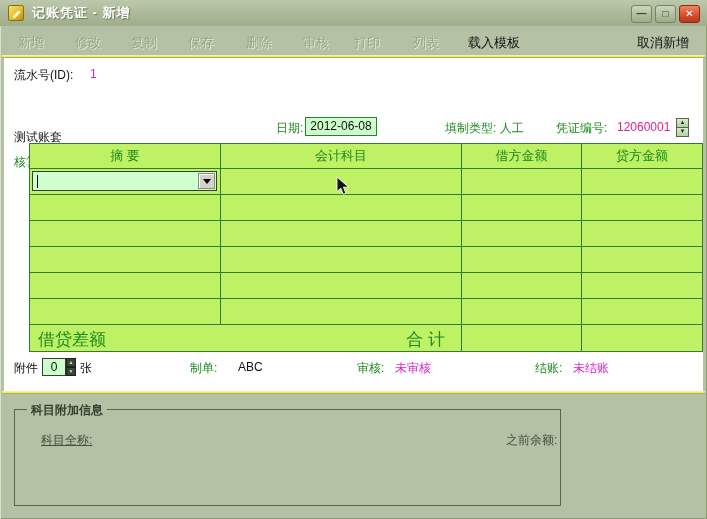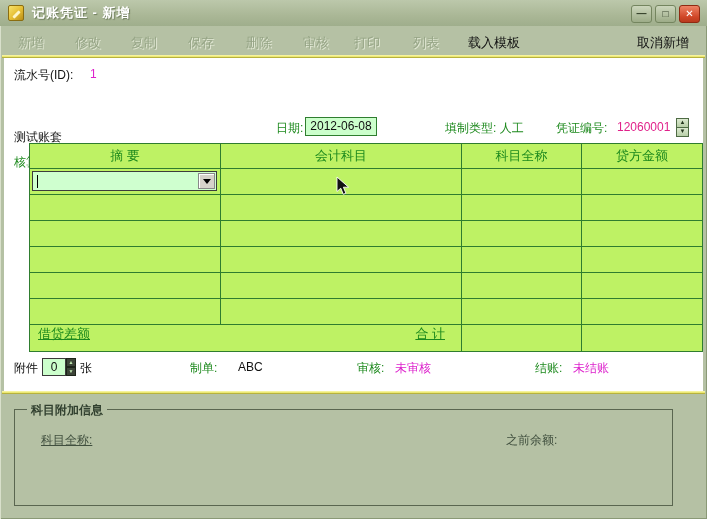--- a/index.html
+++ b/index.html
@@ -91,21 +91,21 @@
     grid-template-rows:25px repeat(6,26px) 26px;
     border:1px solid #2f7d2f; background:#bef264;
   }
   .cell { border-right:1px solid #2f7d2f; border-bottom:1px solid #2f7d2f; position:relative; }
   .cell.lastcol { border-right:none; }
   .cell.lastrow { border-bottom:none; }
   .th {
     display:flex; align-items:center; justify-content:center;
     color:#1e8a1e; font-size:13px;
   }
-  .tf { display:flex; align-items:flex-start; color:#1e8a1e; font-size:13px;text-decoration:underline; }
+  .tf { display:flex; align-items:flex-end; color:#1e8a1e; font-size:17px; }
   .tf-merged { grid-column:1 / 3; justify-content:space-between; padding:0 16px 0 8px; }
 
   .combo {
     position:absolute; left:2px; top:2px; right:3px; height:20px;
     background:#cfffcf; border:1px solid #3c3c3c; display:flex;
   }
   .combo .caret { position:absolute; left:4px; top:3px; width:1px; height:13px; background:#000; }
   .combo .dd {
     position:absolute; right:1px; top:1px; bottom:1px; width:17px;
     background:#d6d2ca; border:1px solid #888;
@@ -129,21 +129,21 @@
     position:absolute; left:62px; top:300px; width:10px; height:18px;
     background:#3c4438; display:flex; flex-direction:column;
   }
   .attachspin .s {
     flex:1; border:1px solid #1d241a; font-size:5px; line-height:7px;
     text-align:center; color:#bfe8b0;
   }
 
   
   .groupbox {
-    position:absolute; left:14px; top:409px; width:659px; height:97px;
+    position:absolute; left:14px; top:409px; width:547px; height:97px;
     border:1px solid #5a6650;
   }
   .groupbox .legend {
     position:absolute; left:12px; top:-8px; background:#b5c1a4;
     padding:0 4px; font-size:12px; color:#31402f; font-weight:bold;
   }
   .groupbox .glabel { position:absolute; font-size:12px; color:#41503f; }
 </style>
 </head>
 <body>
@@ -190,21 +190,21 @@
     <span class="lbl vno" style="left:613px; top:62px;">12060001</span>
     <div class="spin" style="left:672px; top:60px; height:19px;">
       <div class="s">▲</div>
       <div class="s">▼</div>
     </div>
 
     <div class="vtable">
 
       <div class="cell th">摘  要</div>
       <div class="cell th">会计科目</div>
-      <div class="cell th">科目全称</div>
+      <div class="cell th">借方金额</div>
       <div class="cell th lastcol">贷方金额</div>
 
       <div class="cell">
         <div class="combo">
           <div class="caret"></div>
           <div class="dd"></div>
         </div>
       </div>
       <div class="cell"></div>
       <div class="cell"></div>

